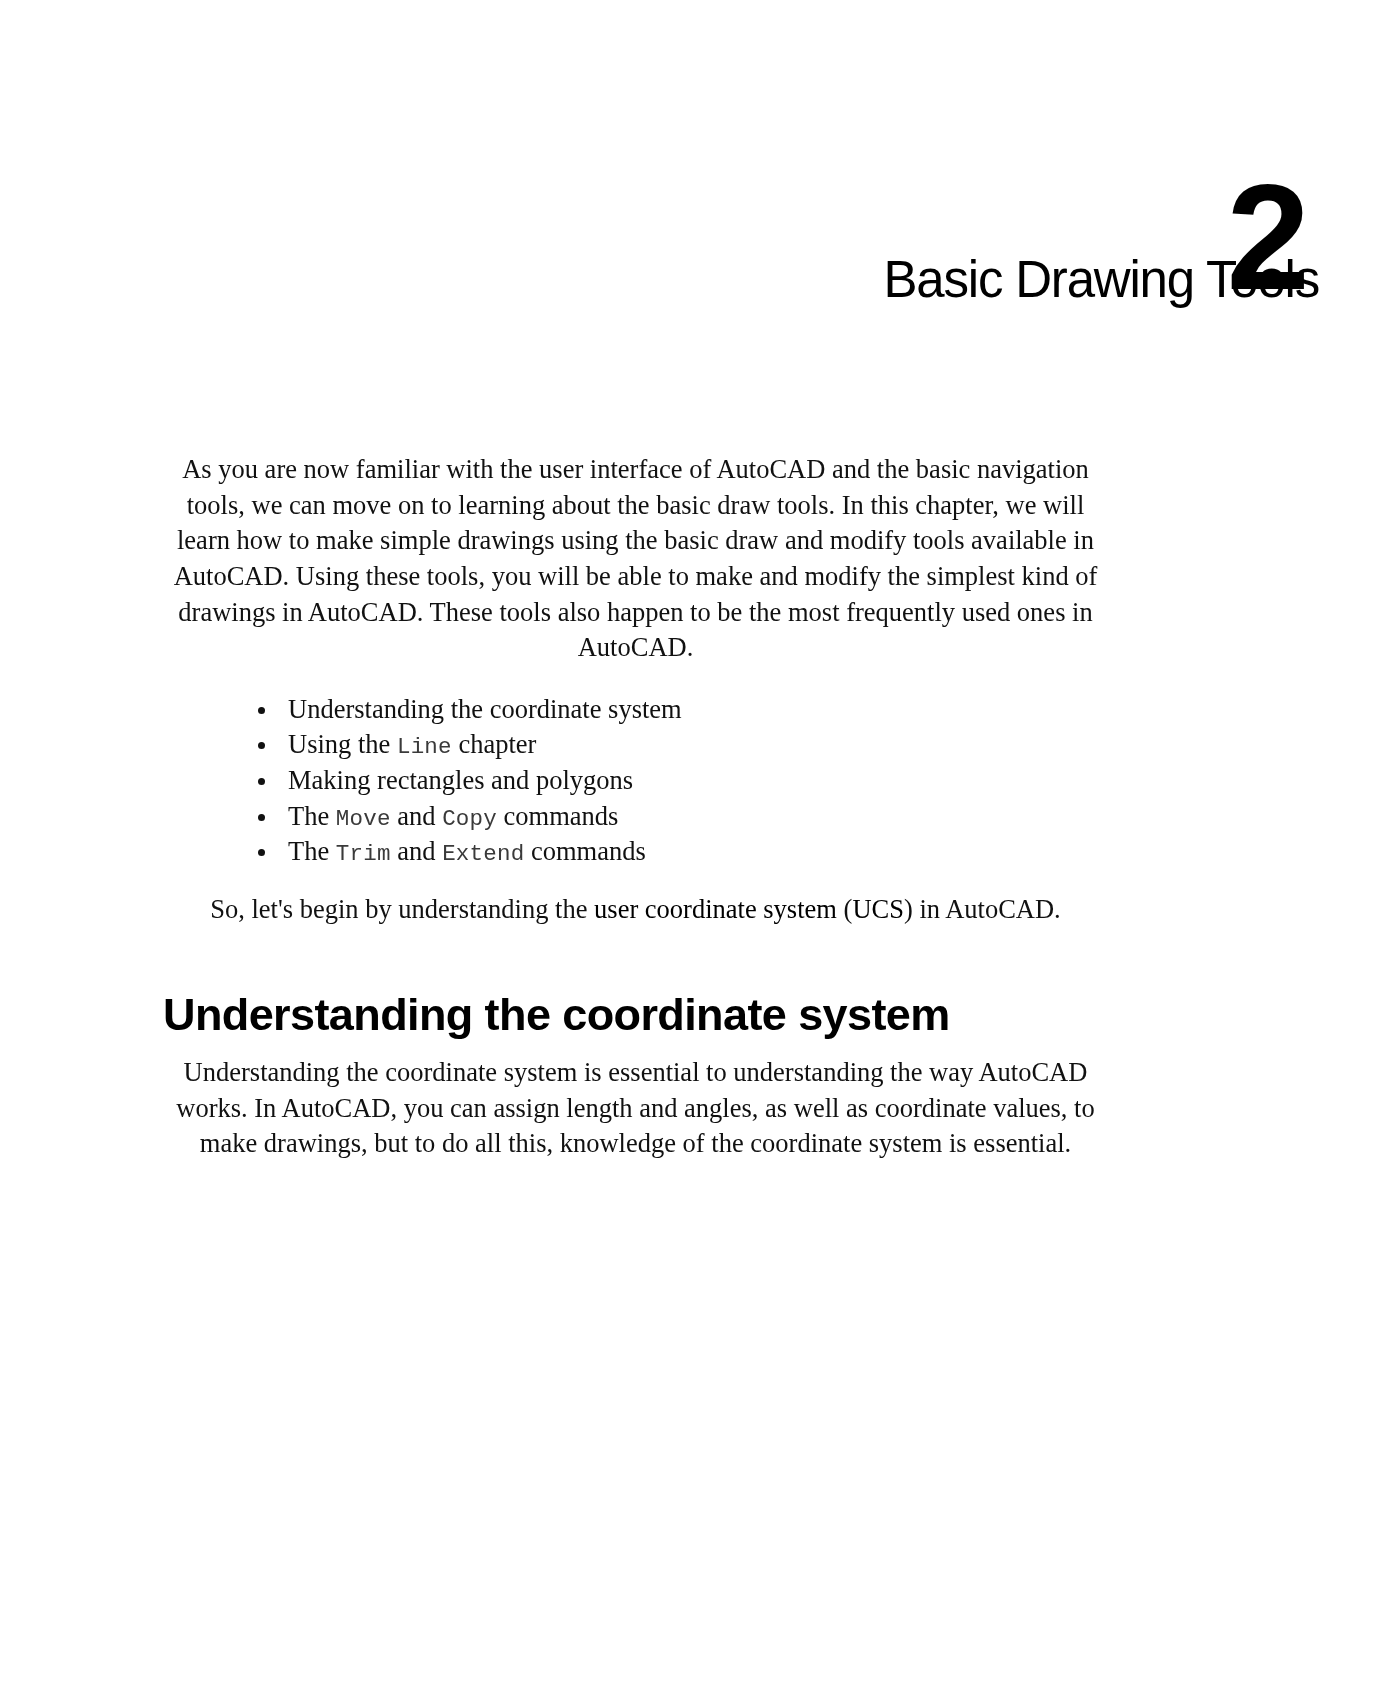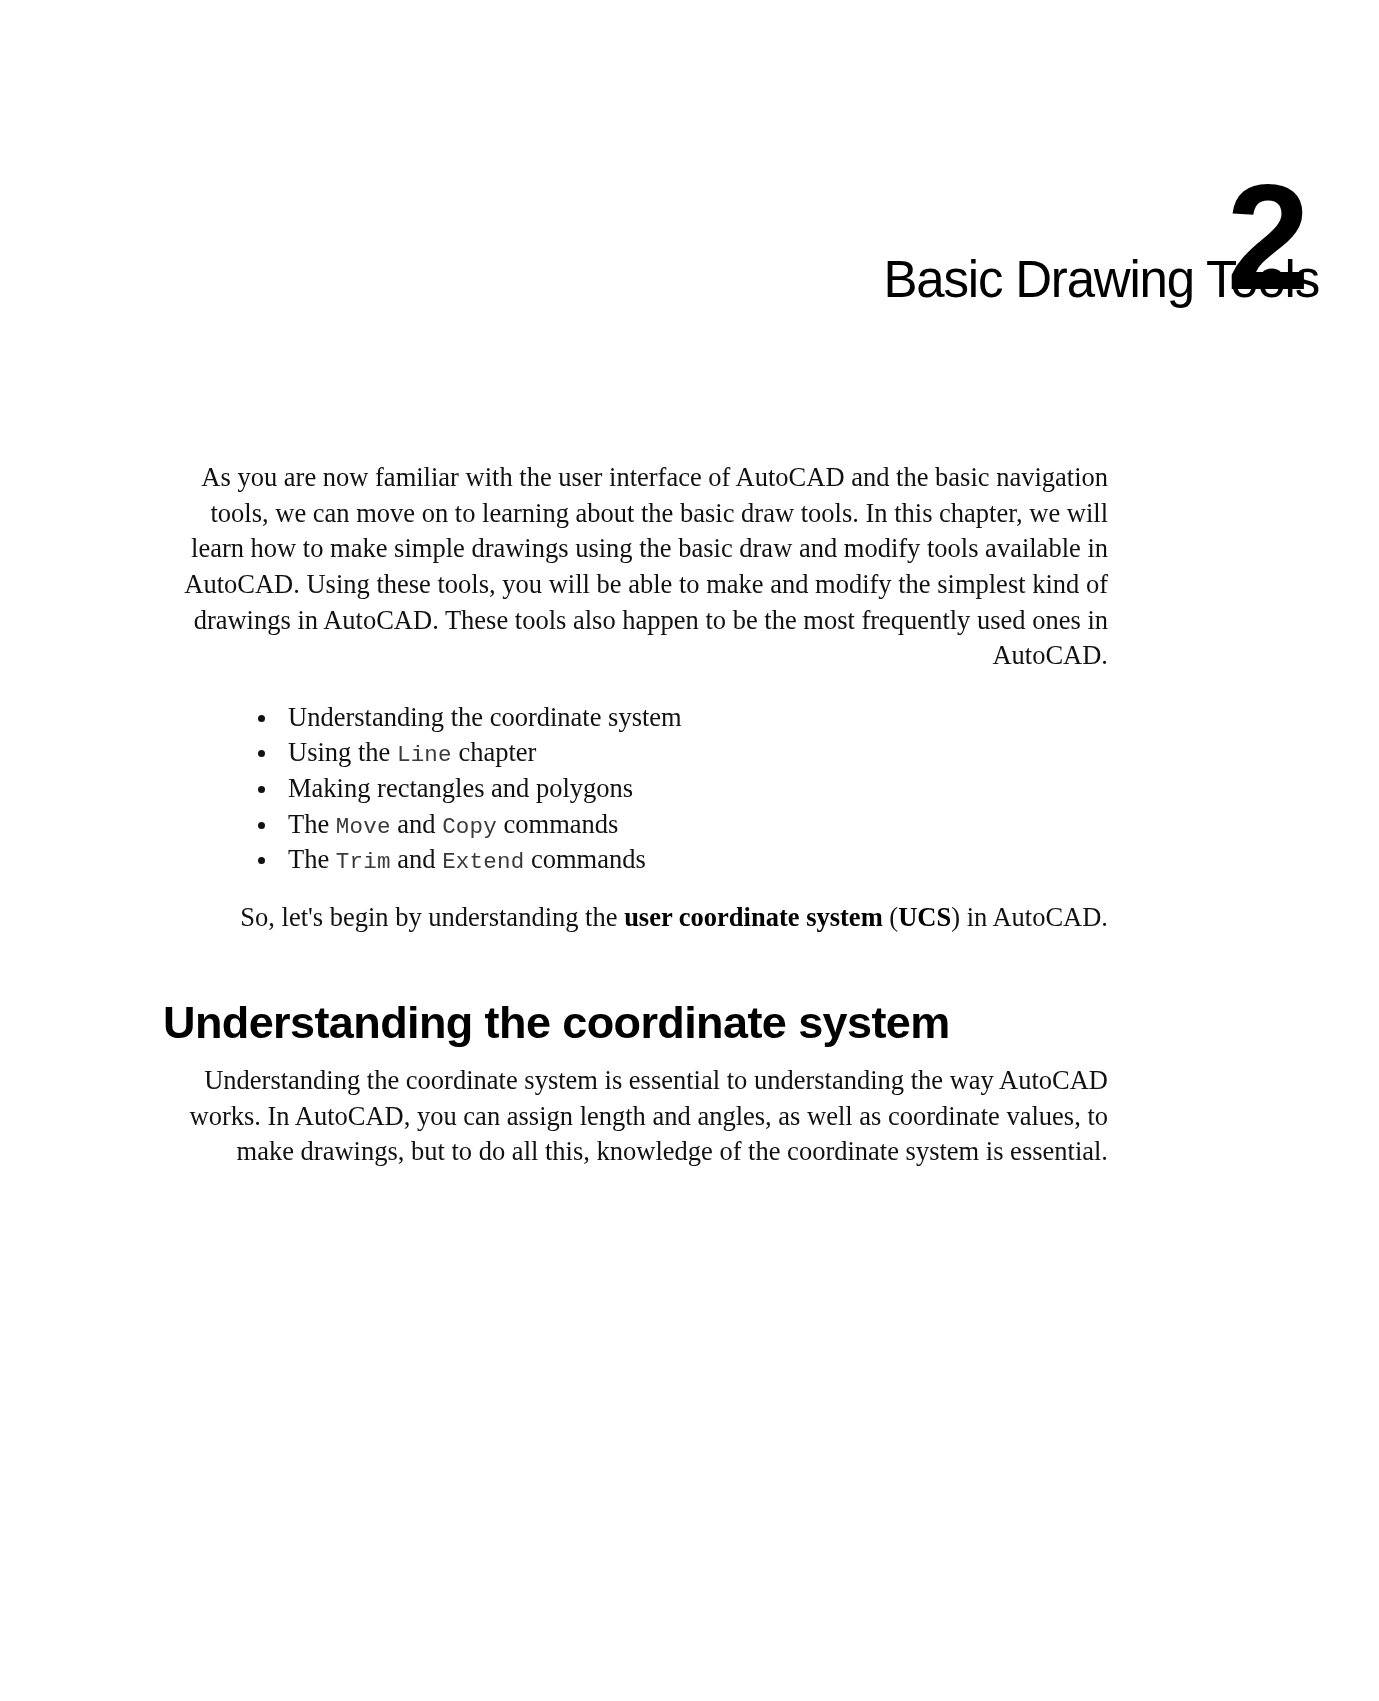--- a/index.html
+++ b/index.html
@@ -55,26 +55,26 @@
   .content {
     position: absolute;
     left: 163px;
     top: 452px;
     width: 945px;
     font-family: "Liberation Serif", serif;
     color: #101010;
   }
 
   p.body {
-    margin: 8px 0 26px 0;
+    margin: 0 0 26px 0;
     font-family: "Liberation Serif", serif;
     font-size: 26.5px;
     line-height: 1.345;
     color: #111111;
-    text-align: right;
+    text-align: center;
   }
 
   .intro-paragraph {
     margin-bottom: 32px;
   }
 
   .lead-in {
     margin-bottom: 14px;
   }
 
@@ -109,21 +109,21 @@
   code, .cmd {
     font-family: "Liberation Mono", "DejaVu Sans Mono", monospace;
     font-size: 22.5px;
     color: #3a3a3a;
     letter-spacing: 0.2px;
     font-weight: 400;
     text-align: center;
   }
 
   b, strong, .bold {
-    font-weight: 700;
+    font-weight: 400;
     color: #000000;
   }
 
   
   h2.section-heading {
     font-family: "Liberation Sans", sans-serif;
     font-weight: 700;
     font-size: 45px;
     line-height: 1.1;
     letter-spacing: -0.6px;

